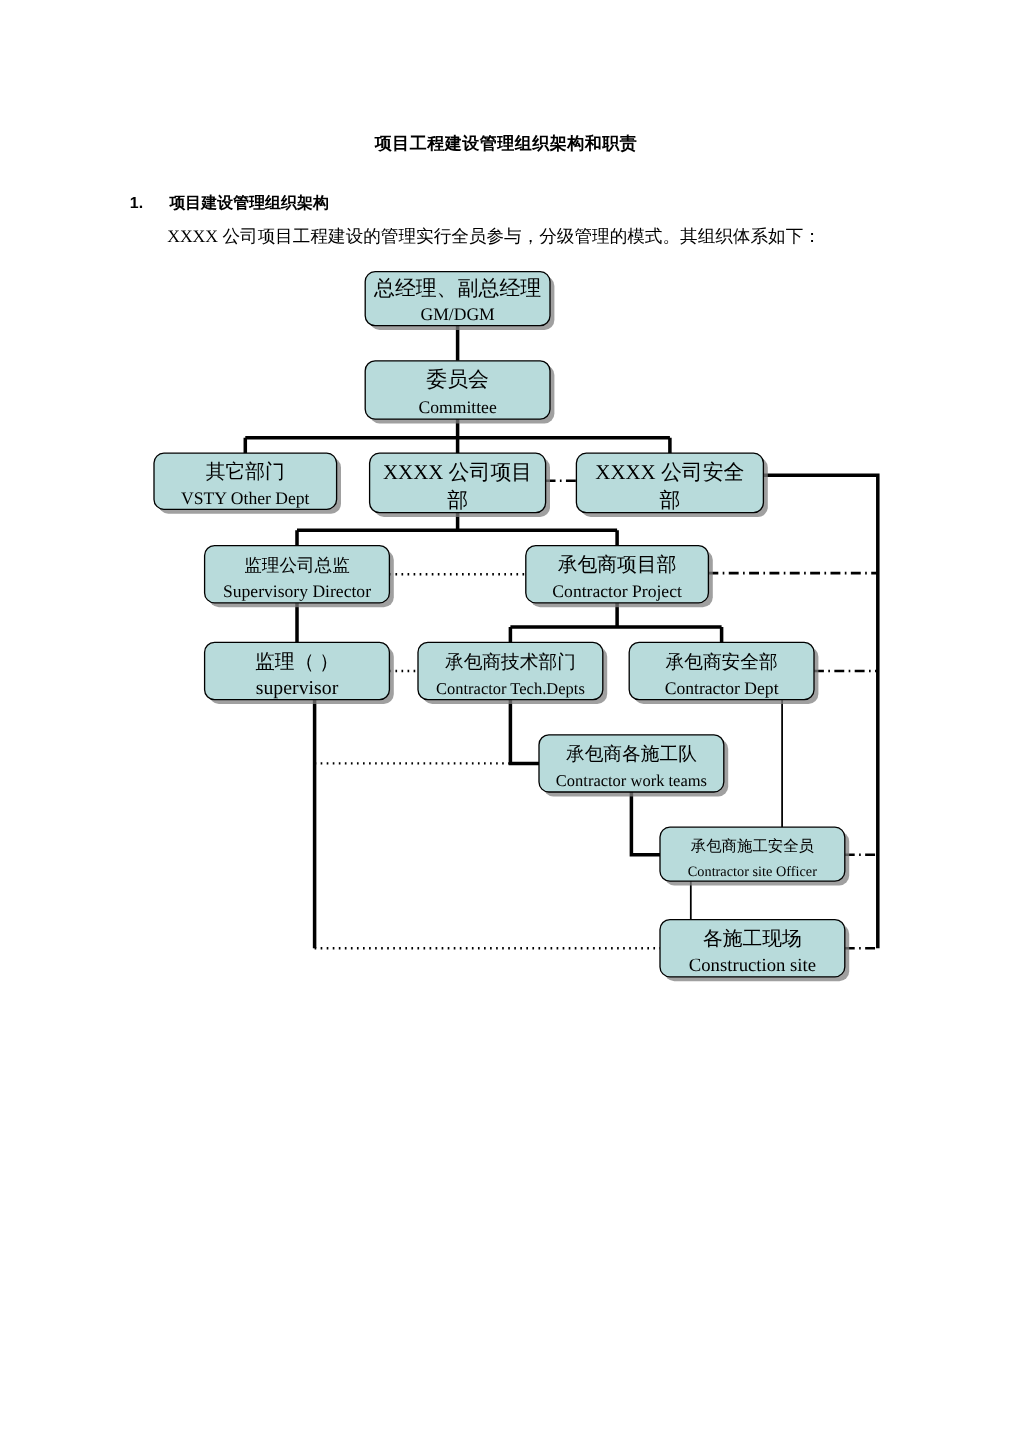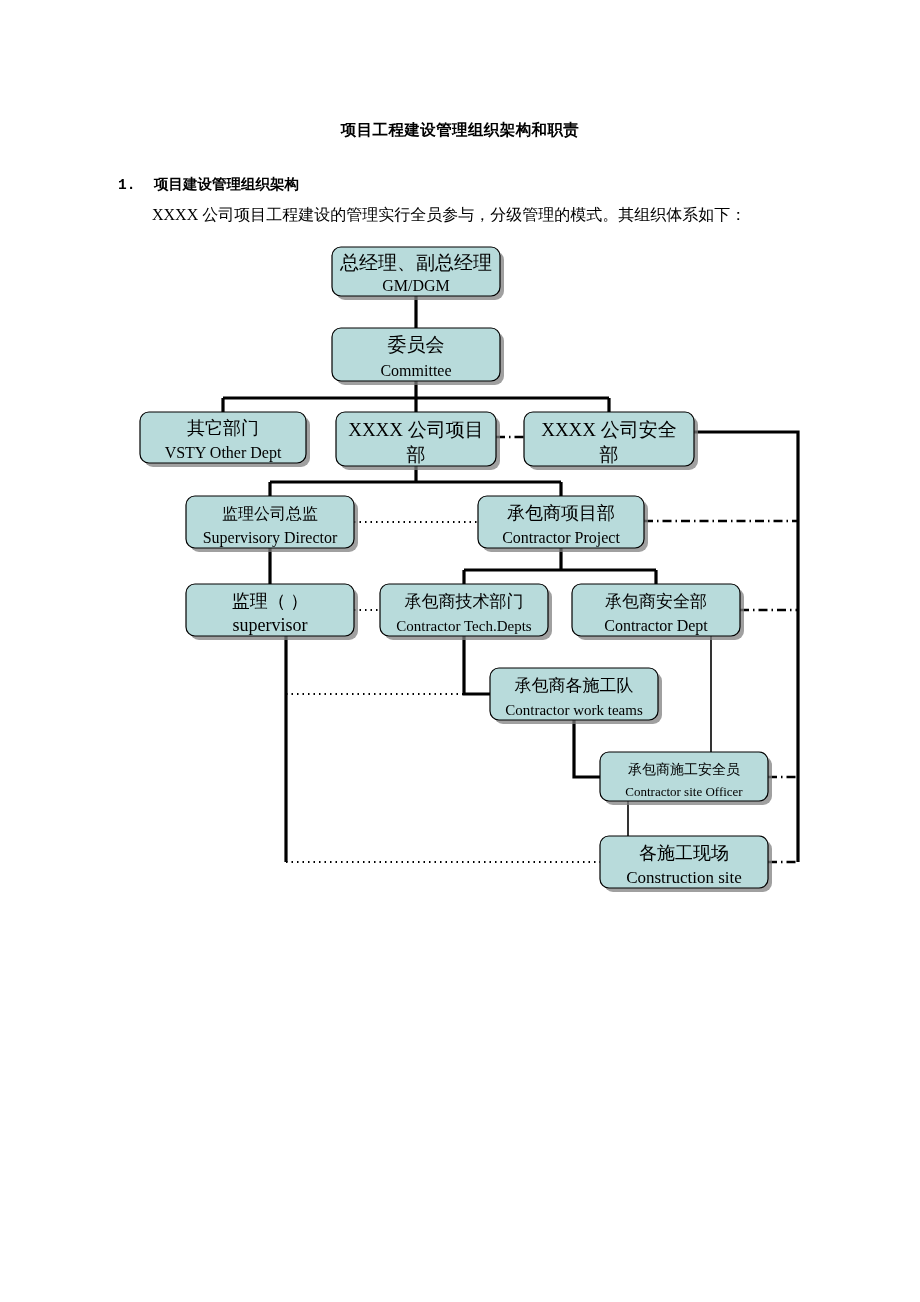--- a/index.html
+++ b/index.html
@@ -29,21 +29,21 @@
     text-align: center;
     font-family: "Liberation Sans", "DejaVu Sans", sans-serif;
     font-weight: bold;
     font-size: 15.5px;
     letter-spacing: 0.4px;
   }
   .section-heading {
     position: absolute;
     left: 118px;
     top: 175px;
-    font-family: Liberation Mono, monospace;
+    font-family: Liberation Sans, sans-serif;
     font-weight: bold;
     font-size: 14.5px;
     white-space: nowrap;
   }
   .section-heading .num {
     display: inline-block;
     width: 36px;
   }
   .section-para {
     position: absolute;

